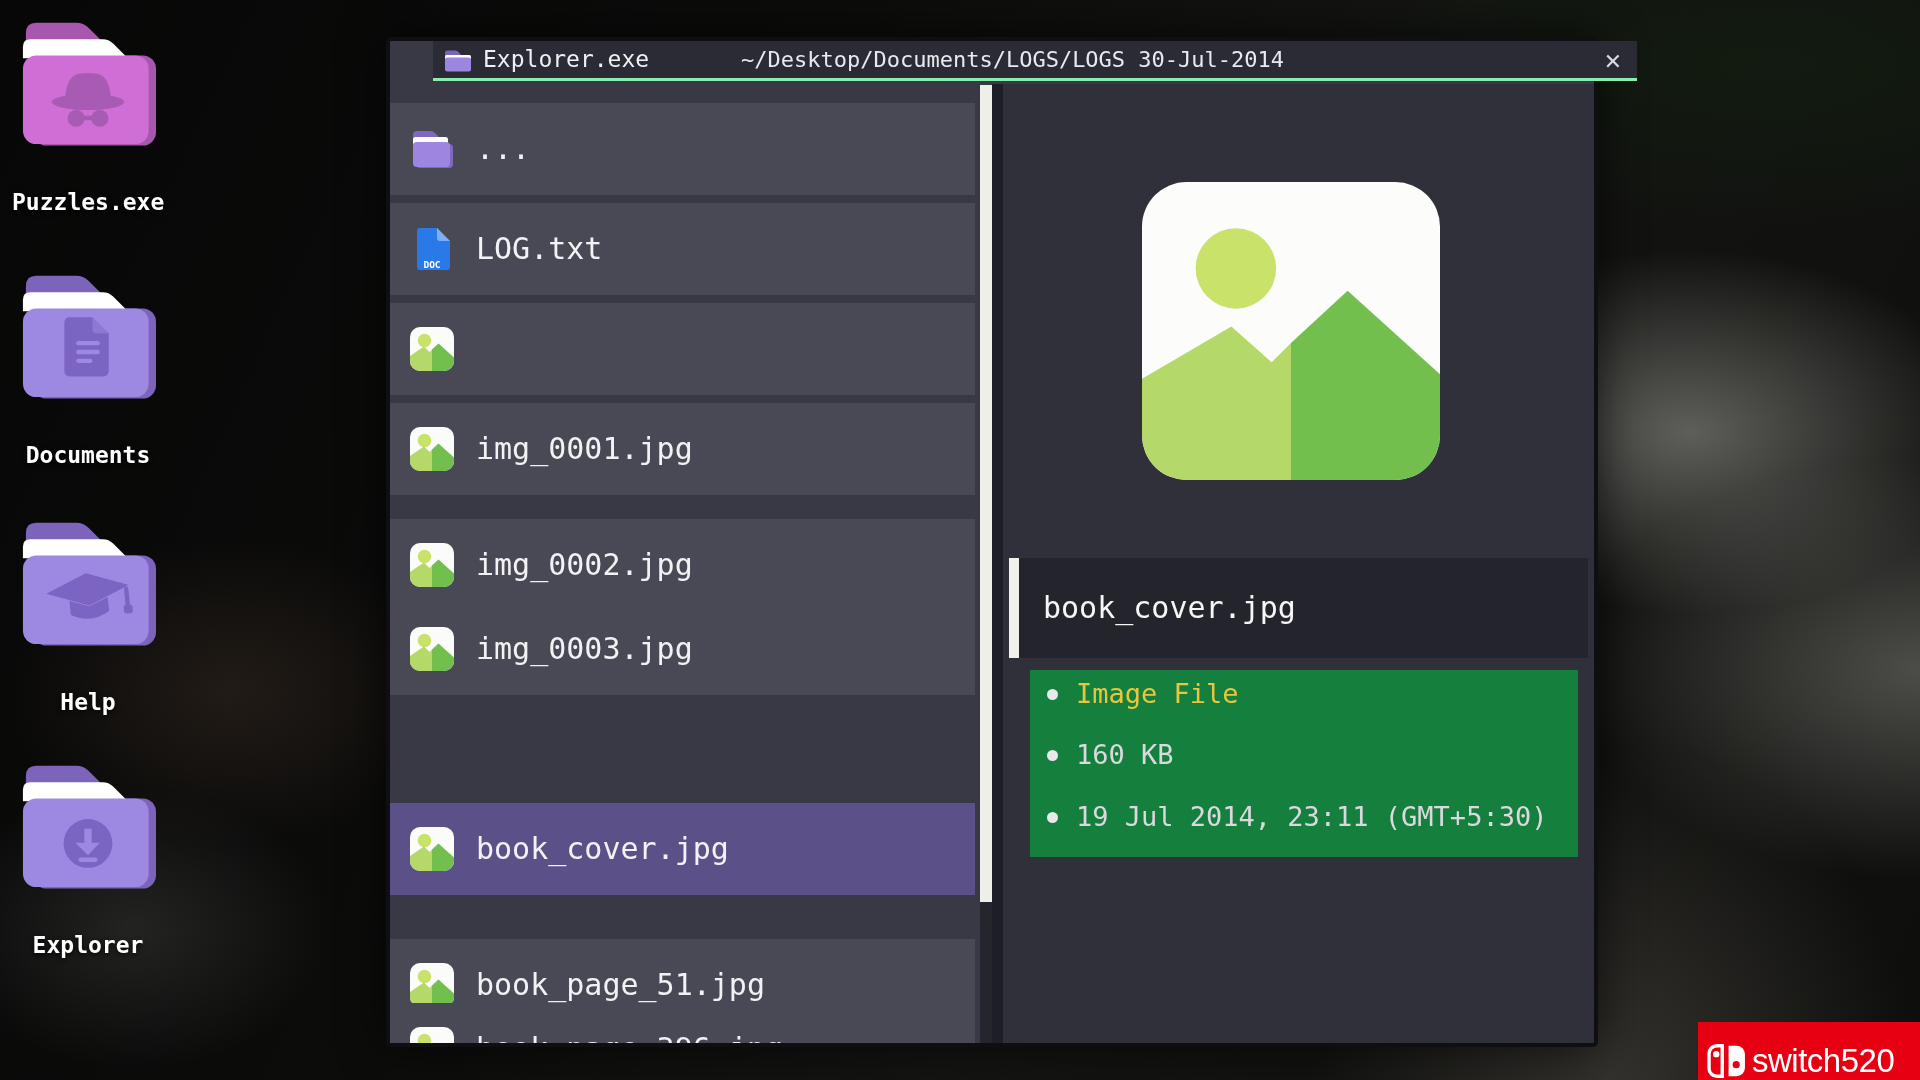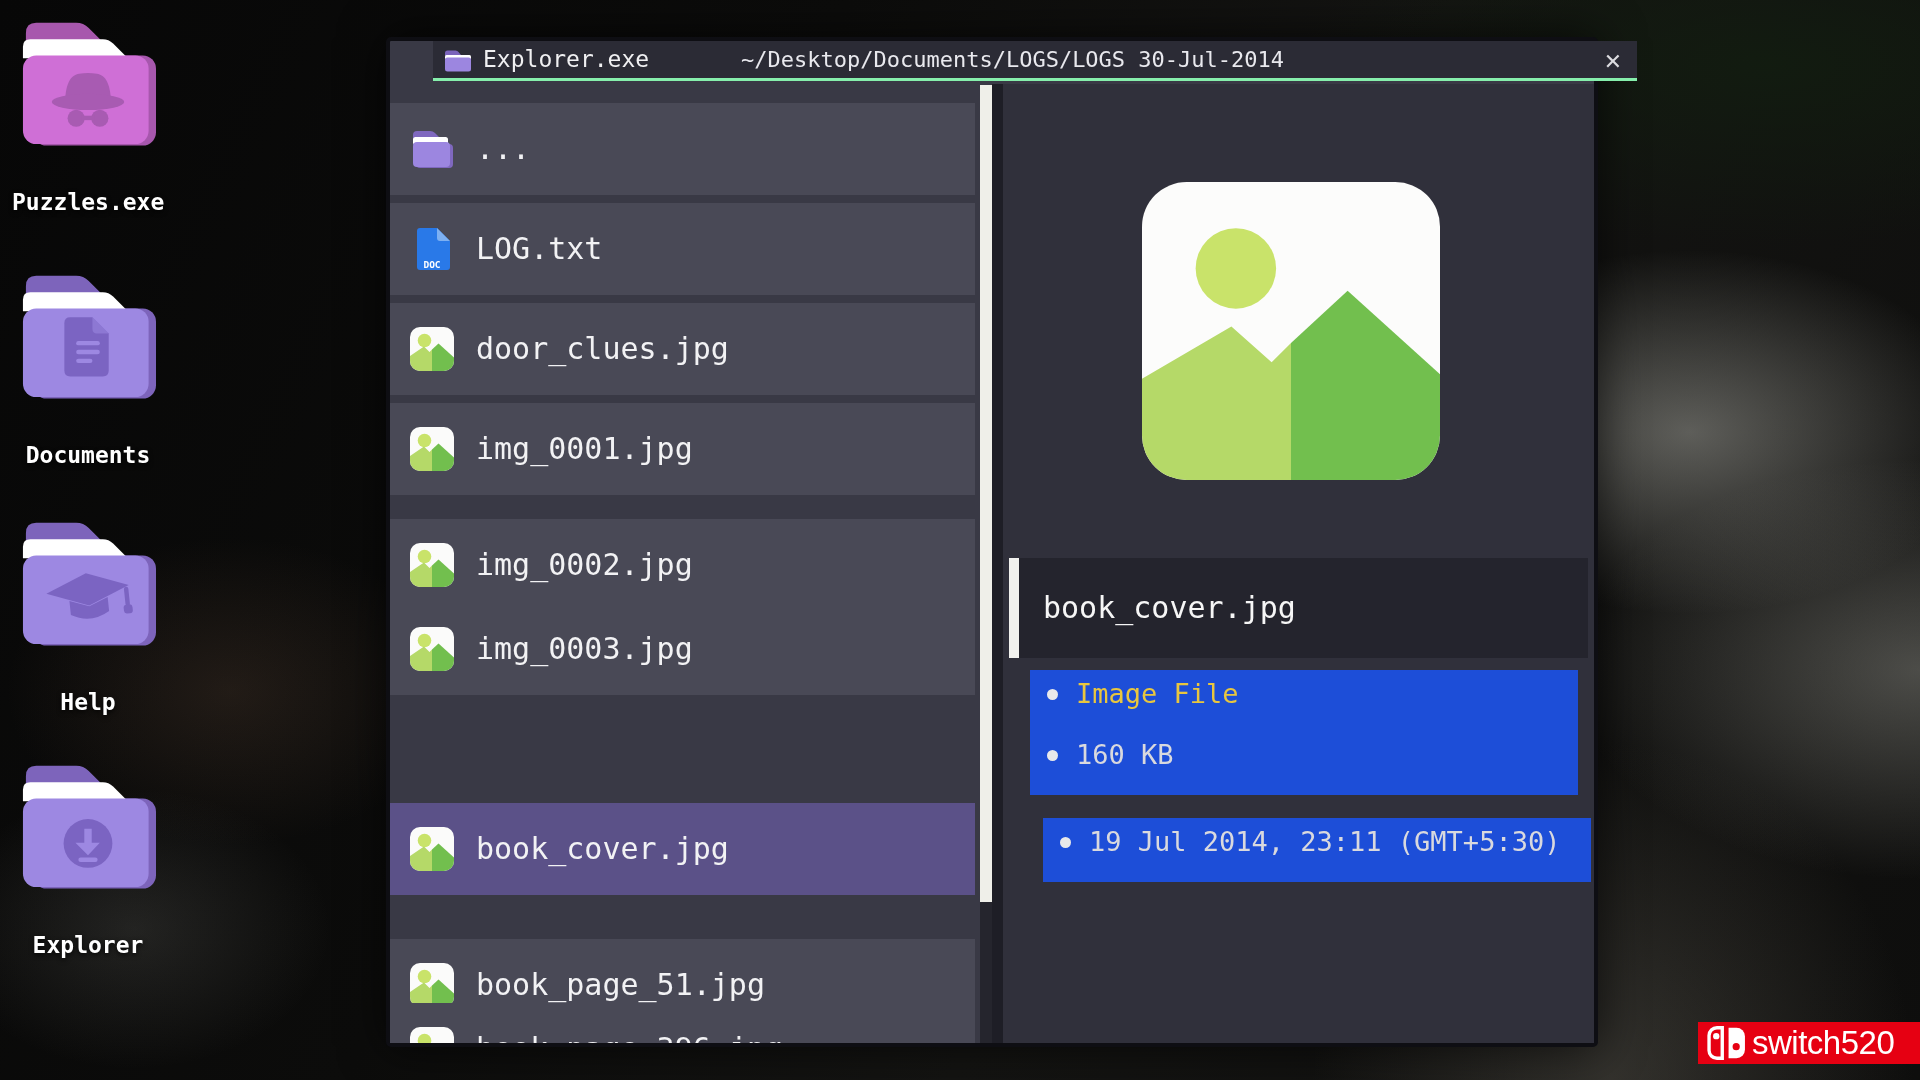--- a/index.html
+++ b/index.html
@@ -49,28 +49,28 @@
   .scroll-track{position:absolute;left:590px;top:1px;bottom:0;width:12px;background:#25252d;}
   .scroll-thumb{position:absolute;left:0;top:0;width:12px;height:817px;background:#efefe9;cursor:pointer;}
   .gutter-v{position:absolute;left:602px;top:0;bottom:0;width:11px;background:#1e1e26;}
 
   
   .panel{position:absolute;left:613px;top:0;right:0;bottom:0;background:#30303b;}
   .preview-icon{position:absolute;left:139px;top:98px;width:298px;height:298px;}
   .phead{position:absolute;left:6px;top:474px;width:579px;height:100px;background:#24242d;}
   .phead-bar{position:absolute;left:0;top:0;width:10px;height:100%;background:#f1f1ee;}
   .phead-name{position:absolute;left:34px;top:0;line-height:100px;font-size:30px;color:#f6f6f6;}
-  .detail{position:absolute;left:27px;width:548px;height:64px;background:#1d4ed8;}
+  .detail{position:absolute;left:27px;width:548px;height:64px;background:#15803d;}
   .detail .dot{position:absolute;left:17px;top:19px;width:11px;height:11px;border-radius:50%;background:#e9e9ea;}
   .detail .dtext{position:absolute;left:46px;top:0;line-height:48px;font-size:27px;color:#d9d9de;}
   .detail.type .dtext{color:#e8c63f;}
 
   
-  .watermark{position:absolute;left:1698px;top:1022px;width:222px;height:42px;background:#e60012;
-             display:flex;align-items:center;font-family:"Liberation Sans",sans-serif;}
+  .watermark{position:absolute;left:1698px;top:1022px;width:222px;height:58px;background:#e60012;
+             display:flex;align-items:flex-end;font-family:"Liberation Sans",sans-serif;}
   .wm-logo{width:44px;height:38px;margin-left:7px;flex:0 0 auto;}
   .wm-text{color:#ffffff;font-size:33px;margin-left:3px;letter-spacing:-0.5px;}
   .hidden-defs{position:absolute;width:0;height:0;overflow:hidden;}
 </style>
 </head>
 <body>
 
 <div class="stage">
 
   <svg class="hidden-defs" aria-hidden="true">
@@ -202,21 +202,20 @@
           <path d="M29 3 l13 13 h-10 q-3 0-3-3 z" fill="#7db0f2"></path>
           <text x="24" y="43" text-anchor="middle" font-size="9.5" font-weight="bold" fill="#ffffff">DOC</text>
         </svg>
         <span class="fname">LOG.txt</span>
       </div>
 
       <div class="row" style="top:219px;">
         <svg class="ficon" viewBox="0 0 48 48">
             <use href="#sym-image"></use>
           </svg>
-        <span class="fname">door_clues.jpg</span>
       </div>
 
       <div class="row" style="top:319px;">
         <svg class="ficon" viewBox="0 0 48 48">
             <use href="#sym-image"></use>
           </svg>
         <span class="fname">img_0001.jpg</span>
       </div>
 
       <div class="row" style="top:435px;">
@@ -276,21 +275,21 @@
         </div>
 
         <div class="detail type" style="top:586px;">
           <span class="dot"></span>
           <span class="dtext">Image File</span>
         </div>
         <div class="detail" style="top:647px;">
           <span class="dot"></span>
           <span class="dtext">160 KB</span>
         </div>
-        <div class="detail" style="top:734px;margin-left:13px;">
+        <div class="detail" style="top:709px;">
           <span class="dot"></span>
           <span class="dtext">19 Jul 2014, 23:11 (GMT+5:30)</span>
         </div>
       </div>
 
     </div>
   </div>
 
   <div class="watermark">
     <svg class="wm-logo" viewBox="0 0 40 36">

